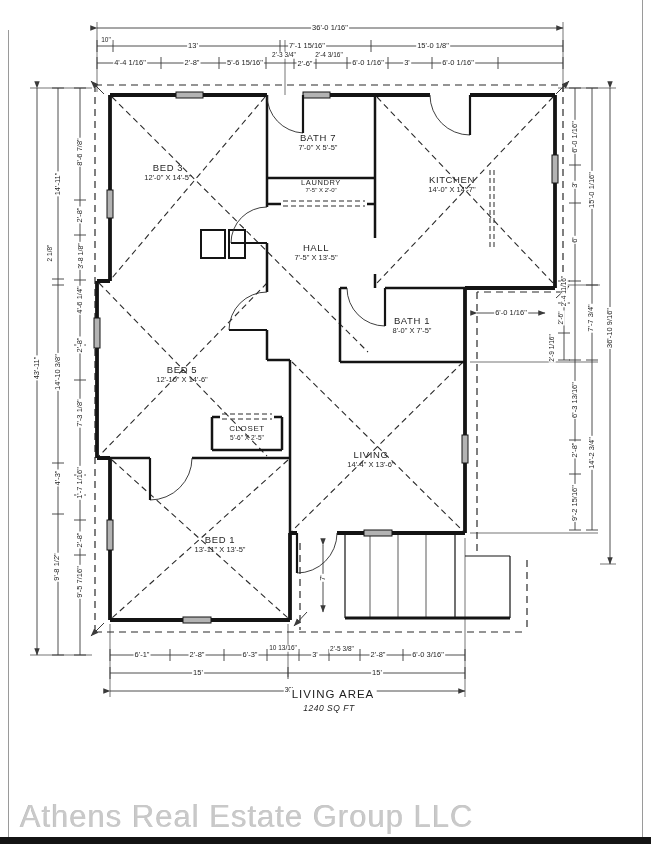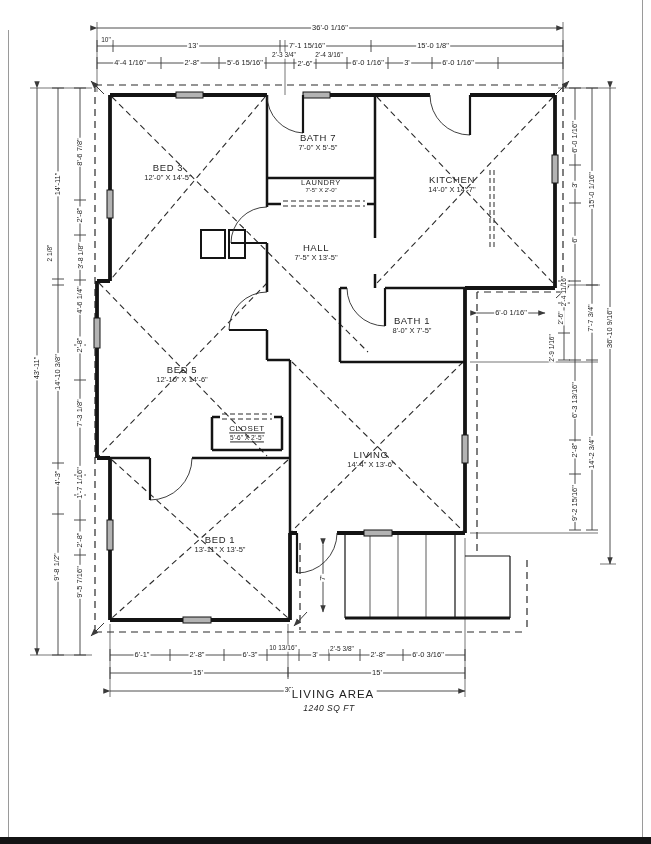--- a/index.html
+++ b/index.html
@@ -161,21 +161,21 @@
         <div class="sz">7'-5" X 13'-5"</div>
       </div>
       <div class="room" style="left: 412px; top: 325px;">
         <div class="nm">BATH 1</div>
         <div class="sz">8'-0" X 7'-5"</div>
       </div>
       <div class="room" style="left: 182px; top: 374px;">
         <div class="nm">BED 5</div>
         <div class="sz">12'-10" X 14'-6"</div>
       </div>
-      <div class="room" style="left: 247px; top: 433px; text-decoration: underline;">
+      <div class="room" style="left: 247px; top: 433px;">
         <div class="nm" style="font-size: 8px;">CLOSET</div>
         <div class="sz" style="font-size: 6.5px;">5'-6" X 2'-5"</div>
       </div>
       <div class="room" style="left: 371px; top: 459px;">
         <div class="nm">LIVING</div>
         <div class="sz">14'-4" X 13'-6"</div>
       </div>
       <div class="room" style="left: 220px; top: 544px;">
         <div class="nm">BED 1</div>
         <div class="sz">13'-11" X 13'-5"</div>
@@ -233,14 +233,15 @@
       <span class="dim" style="left: 198px; top: 673px;">15'</span>
       <span class="dim" style="left: 377px; top: 673px;">15'</span>
       <span class="dim" style="left: 289px; top: 690px; font-size: 6.5px;">30'</span>
       <span class="dim" style="left: 511px; top: 313px;">6'-0 1/16"</span>
       <span class="dim rot" style="left: 323px; top: 578px;">7'</span>
     </div>
 
   <div id="living-area-title" class="area-label" style="left:333px;top:694px;">LIVING AREA</div>
   <div id="living-area-sqft" class="area-label" style="left:329px;top:708px;">1240 SQ FT</div>
 
+  <div id="footer-brand">Athens Real Estate Group LLC</div>
   <div id="footer-bar"></div>
 </div>
 
 </body></html>

